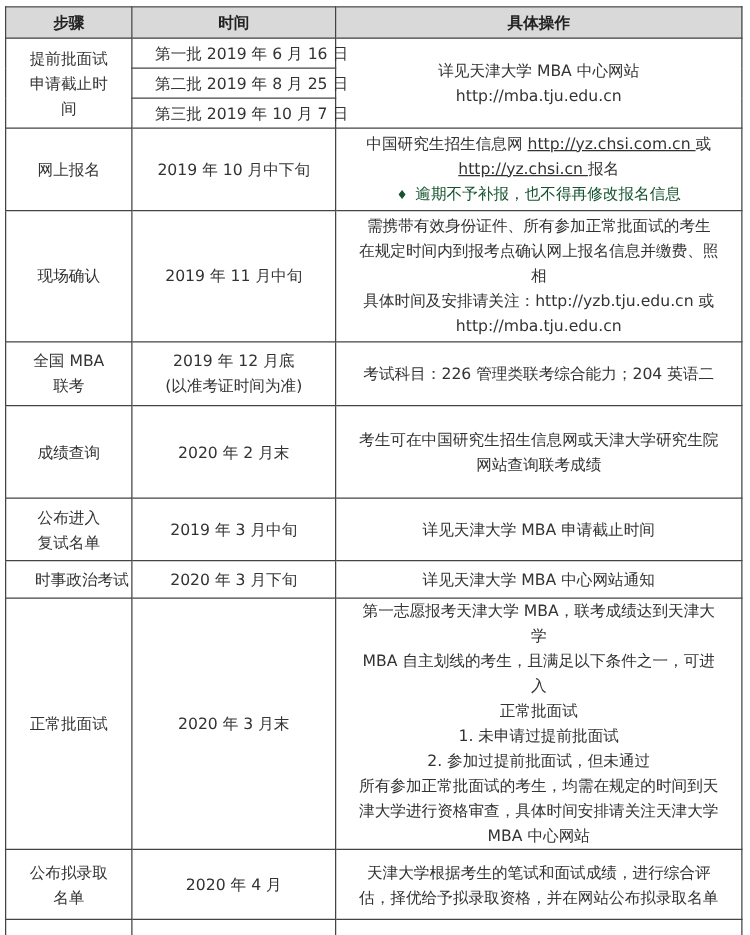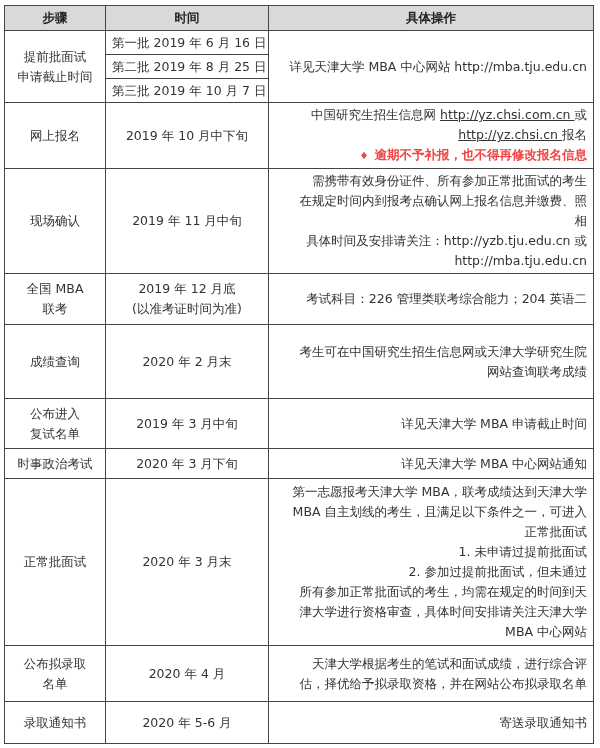--- a/index.html
+++ b/index.html
@@ -4,35 +4,35 @@
 <style>
   html, body { margin: 0; padding: 0; background: #ffffff; }
   body { width: 600px; height: 748px; position: relative; overflow: hidden;
          font-family: "DejaVu Sans", "Liberation Sans", sans-serif; color: #333333; }
   table.schedule {
     position: absolute; left: 4px; top: 5px; width: 589px;
     border-collapse: collapse; table-layout: fixed;
     font-size: 12.5px; line-height: 20px;
   }
   table.schedule th, table.schedule td {
-    border: 1px solid #444444; padding: 0 6px; vertical-align: middle;
+    border: 1px solid #444444; padding: 0 18px; vertical-align: middle;
   }
   table.schedule th {
     background: #d9d9d9; font-weight: bold; text-align: center; height: 24px; color: #222;
   }
   col.c1 { width: 101px; }
   col.c2 { width: 163px; }
   col.c3 { width: 325px; }
   td.step { text-align: center; }
   td.time { text-align: center; }
-  td.detail { text-align: right; padding: 1px 4px 1px 5px; }
+  td.detail { text-align: center; padding: 1px 4px 1px 5px; }
   td.sub { height: 23px; padding: 0 4px; white-space: nowrap; }
   .line { display: block; }
   .link { text-decoration: underline; }
-  .bold { font-weight: bold; color: #ef4444; }
+  .bold { font-weight: normal; color: #14532d; }
   .diamond { font-size: 10px; margin-right: 6px; }
 </style>
 </head>
 <body>
 
 <table class="schedule">
   <colgroup>
       <col class="c1">
       <col class="c2">
       <col class="c3">
@@ -133,21 +133,21 @@
       </td>
       <td class="time">
         <span class="line">2019 年 3 月中旬</span>
       </td>
       <td class="detail">
         <span class="line">详见天津大学 MBA 申请截止时间</span>
       </td>
     </tr>
 
     <tr style="height:30px">
-      <td class="step" style="padding:0 2px;">
+      <td class="step" style="padding:0 2px;text-align:right;">
         <span class="line">时事政治考试</span>
       </td>
       <td class="time">
         <span class="line">2020 年 3 月下旬</span>
       </td>
       <td class="detail">
         <span class="line">详见天津大学 MBA 中心网站通知</span>
       </td>
     </tr>
 

